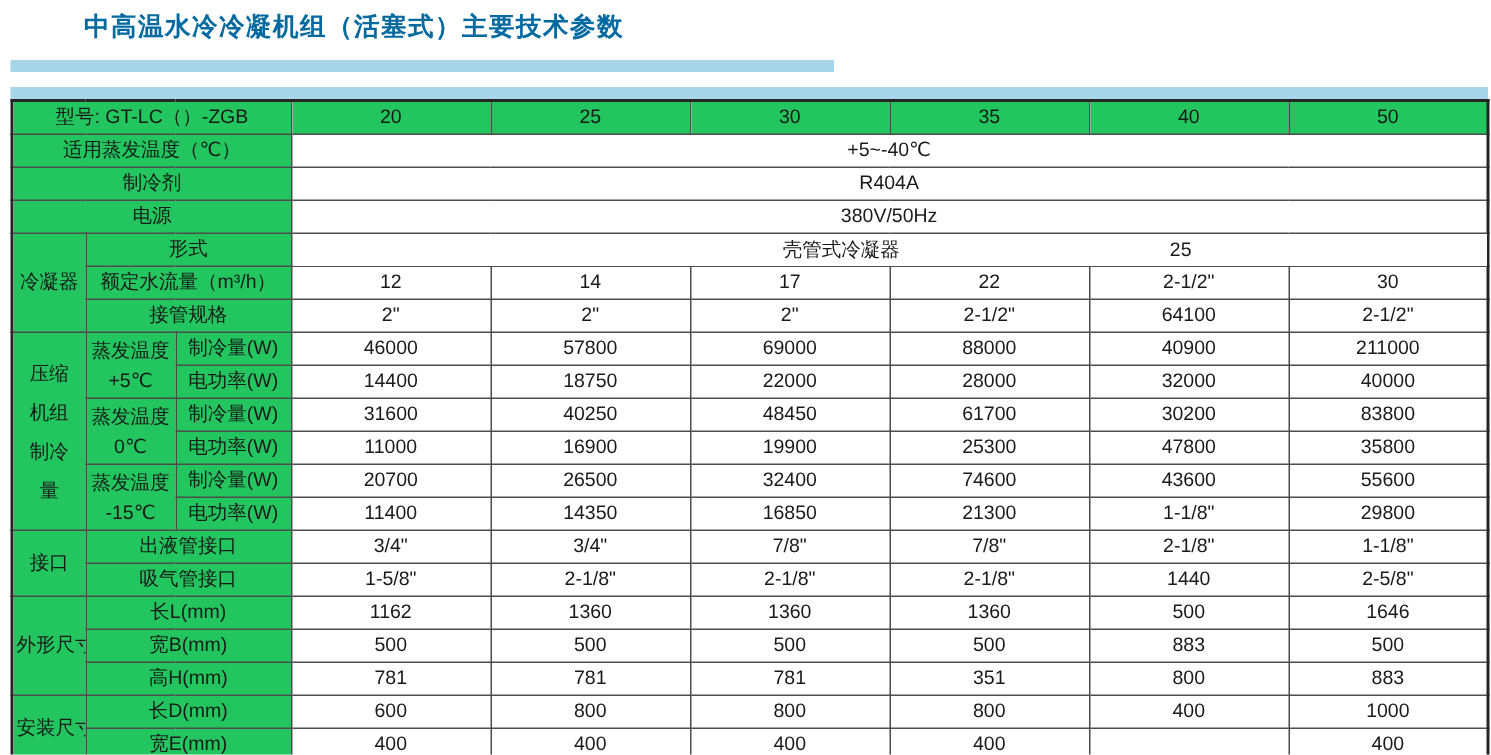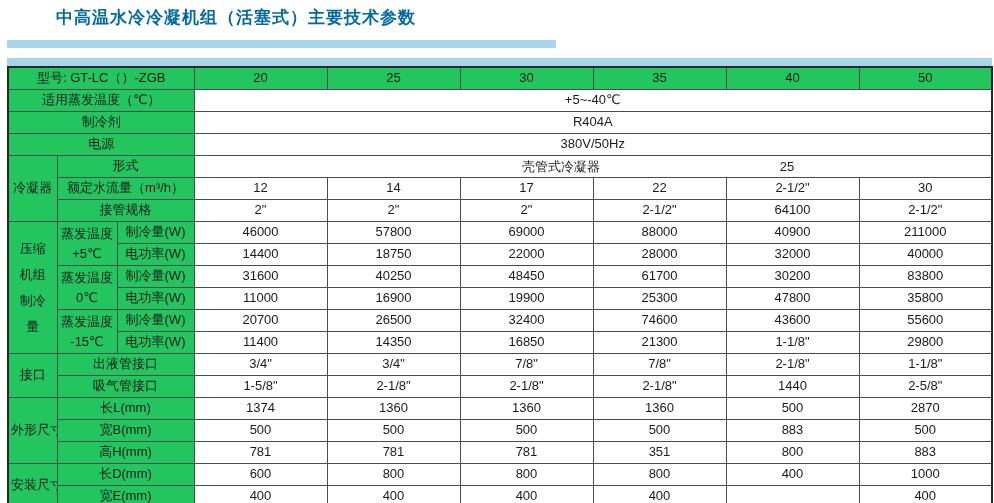--- a/index.html
+++ b/index.html
@@ -205,26 +205,26 @@
     <td class="w">2-1/8"</td>
     <td class="w">2-1/8"</td>
     <td class="w">2-1/8"</td>
     <td class="w">1440</td>
     <td class="w">2-5/8"</td>
   </tr>
 
   <tr>
     <td class="g" rowspan="3">外形尺寸</td>
     <td class="g" colspan="2">长L(mm)</td>
-    <td class="w">1374</td>
+    <td class="w">1162</td>
     <td class="w">1360</td>
     <td class="w">1360</td>
     <td class="w">1360</td>
     <td class="w">500</td>
-    <td class="w">2870</td>
+    <td class="w">1646</td>
   </tr>
 
   <tr>
     <td class="g" colspan="2">宽B(mm)</td>
     <td class="w">500</td>
     <td class="w">500</td>
     <td class="w">500</td>
     <td class="w">500</td>
     <td class="w">883</td>
     <td class="w">500</td>

